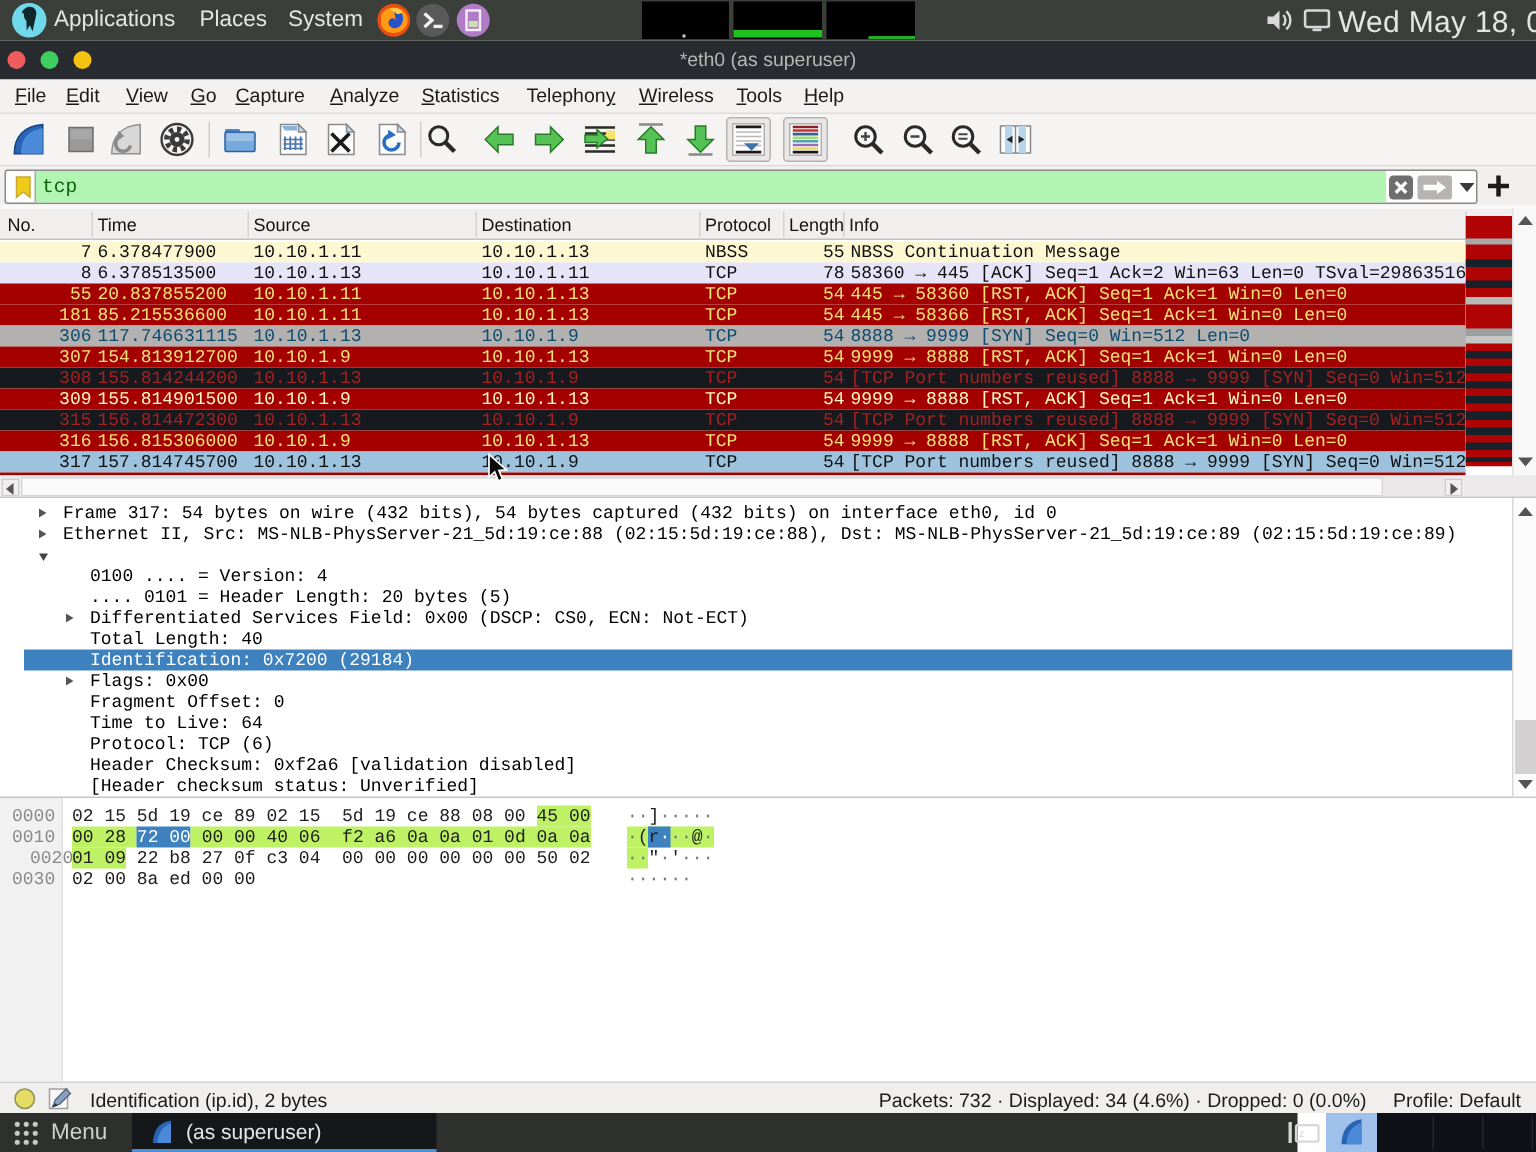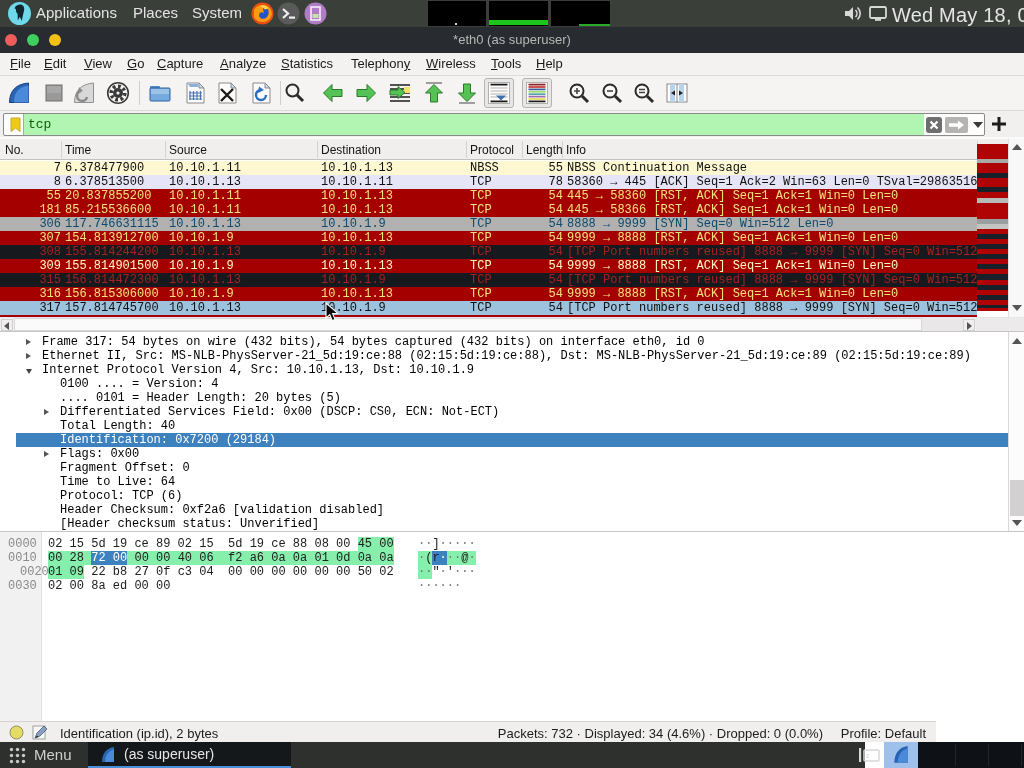--- a/index.html
+++ b/index.html
@@ -55,32 +55,32 @@
   
   #details { left:0; top:331px; width:1024px; height:201px; background:#fff; border-top:1px solid #c8c6c4; border-bottom:1px solid #c8c6c4; overflow:hidden; font-size:12px; line-height:14px; }
   .drow { position:absolute; left:4px; width:1008px; height:14px; white-space:pre;margin-left:12px; }
   #vscroll2 { position:absolute; left:1008px; top:0; width:16px; height:199px; background:#fcfcfc; border-left:1px solid #d8d8d8; }
 
   
   #hexpane { left:0; top:532px; width:1024px; height:189px; background:#fff; overflow:hidden; font-size:12px; line-height:14px; }
   #hexgutter { position:absolute; left:0; top:0; width:42px; height:189px; background:#f1f1f1; border-right:1px solid #e0e0e0; }
   .hrow { position:absolute; white-space:pre; }
   .off { color:#8a8a8a; }
-  .shade { background:#86efac; }
+  .shade { background:#bef264; }
   .bsel { background:#3d81bf; color:#fff; }
   .dots { color:#767676; }
   .dots b { color:#202020; font-weight:normal; }
   .tri { position:absolute; width:0; height:0; top:4px;
     border-left:5px solid #555; border-top:3.5px solid transparent; border-bottom:3.5px solid transparent; }
   .trid { position:absolute; width:0; height:0; top:6px;
     border-top:5px solid #444; border-left:3.5px solid transparent; border-right:3.5px solid transparent; }
   .tr1 { left:10px; } .tr2 { left:28px; }
 
   
-  #statusbar { left:0; top:721px; width:936px; height:21px; background:#f1efee; border-top:1px solid #d4d2d0; font-size:13px; color:#1c1c1c; }
+  #statusbar { left:0; top:721px; width:1024px; height:21px; background:#f1efee; border-top:1px solid #d4d2d0; font-size:13px; color:#1c1c1c; }
 
   
   #taskbar { left:0; top:742px; width:865px; height:26px; background:#2d302c; }
 </style></head>
 <body>
 <div id="stage">
 
   <div class="abs" id="panel">
     <svg class="abs" style="left:7px;top:1px" width="25" height="25" viewBox="0 0 25 25">
       <circle cx="12.5" cy="12.5" r="11.5" fill="#6fd8ea"></circle>
@@ -462,21 +462,21 @@
     <div class="abs" style="left:963px;top:1px;width:12px;height:12px;background:#f0eeee;border:1px solid #d0cece">
       <div class="arr" style="left:3px;top:2px;border-top:4px solid transparent;border-bottom:4px solid transparent;border-left:5px solid #555"></div>
     </div>
     <div class="abs" style="left:976px;top:0;width:48px;height:14px;background:#eceaea"></div>
   </div>
 
   <div class="abs" id="details">
       <div id="drows" class="mono">
       <div class="drow" style="top:3px"><b class="tri tr1"></b><span style="position:absolute;left:26px">Frame 317: 54 bytes on wire (432 bits), 54 bytes captured (432 bits) on interface eth0, id 0</span></div>
       <div class="drow" style="top:17px"><b class="tri tr1"></b><span style="position:absolute;left:26px">Ethernet II, Src: MS-NLB-PhysServer-21_5d:19:ce:88 (02:15:5d:19:ce:88), Dst: MS-NLB-PhysServer-21_5d:19:ce:89 (02:15:5d:19:ce:89)</span></div>
-      <div class="drow" style="top:31px"><b class="trid tr1"></b><span style="position:absolute;left:26px">Internet Protocol Version 4, Src: 10.10.1.13, Dst: 10.10.1.9</span></div>
+      <div class="drow" style="top:31px"><b class="trid tr1"></b></div>
       <div class="drow" style="top:45px"><span style="position:absolute;left:44px">0100 .... = Version: 4</span></div>
       <div class="drow" style="top:59px"><span style="position:absolute;left:44px">.... 0101 = Header Length: 20 bytes (5)</span></div>
       <div class="drow" style="top:73px"><b class="tri tr2"></b><span style="position:absolute;left:44px">Differentiated Services Field: 0x00 (DSCP: CS0, ECN: Not-ECT)</span></div>
       <div class="drow" style="top:87px"><span style="position:absolute;left:44px">Total Length: 40</span></div>
       <div class="drow" style="top:101px;background:#3d81bf;color:#fff"><span style="position:absolute;left:44px">Identification: 0x7200 (29184)</span></div>
       <div class="drow" style="top:115px"><b class="tri tr2"></b><span style="position:absolute;left:44px">Flags: 0x00</span></div>
       <div class="drow" style="top:129px"><span style="position:absolute;left:44px">Fragment Offset: 0</span></div>
       <div class="drow" style="top:143px"><span style="position:absolute;left:44px">Time to Live: 64</span></div>
       <div class="drow" style="top:157px"><span style="position:absolute;left:44px">Protocol: TCP (6)</span></div>
       <div class="drow" style="top:171px"><span style="position:absolute;left:44px">Header Checksum: 0xf2a6 [validation disabled]</span></div>

